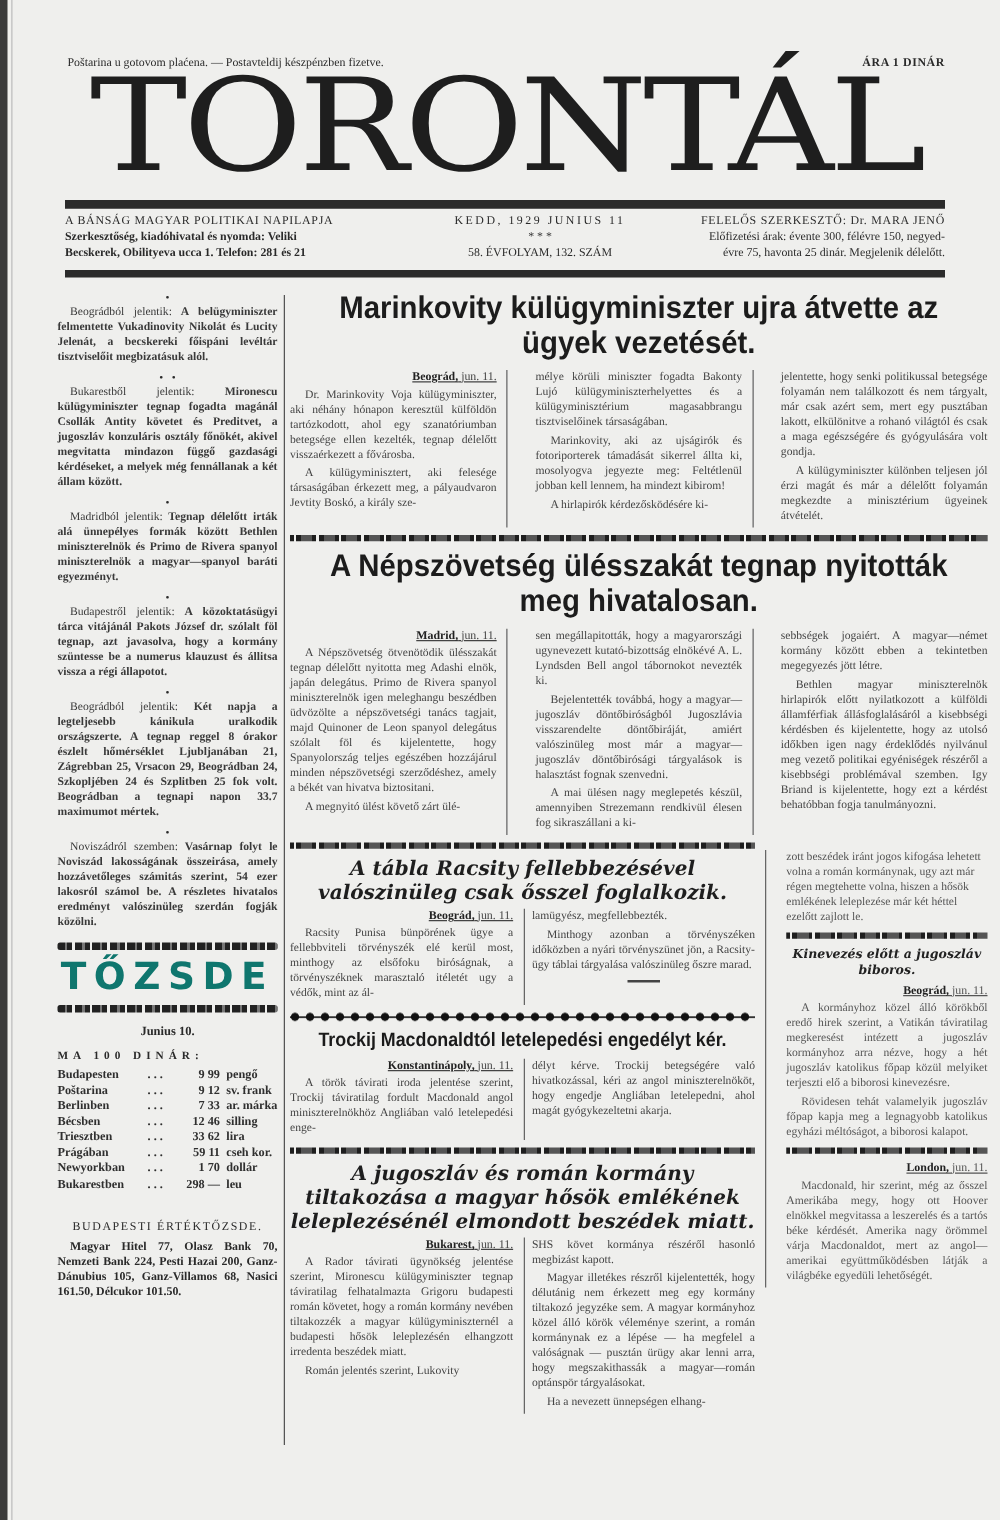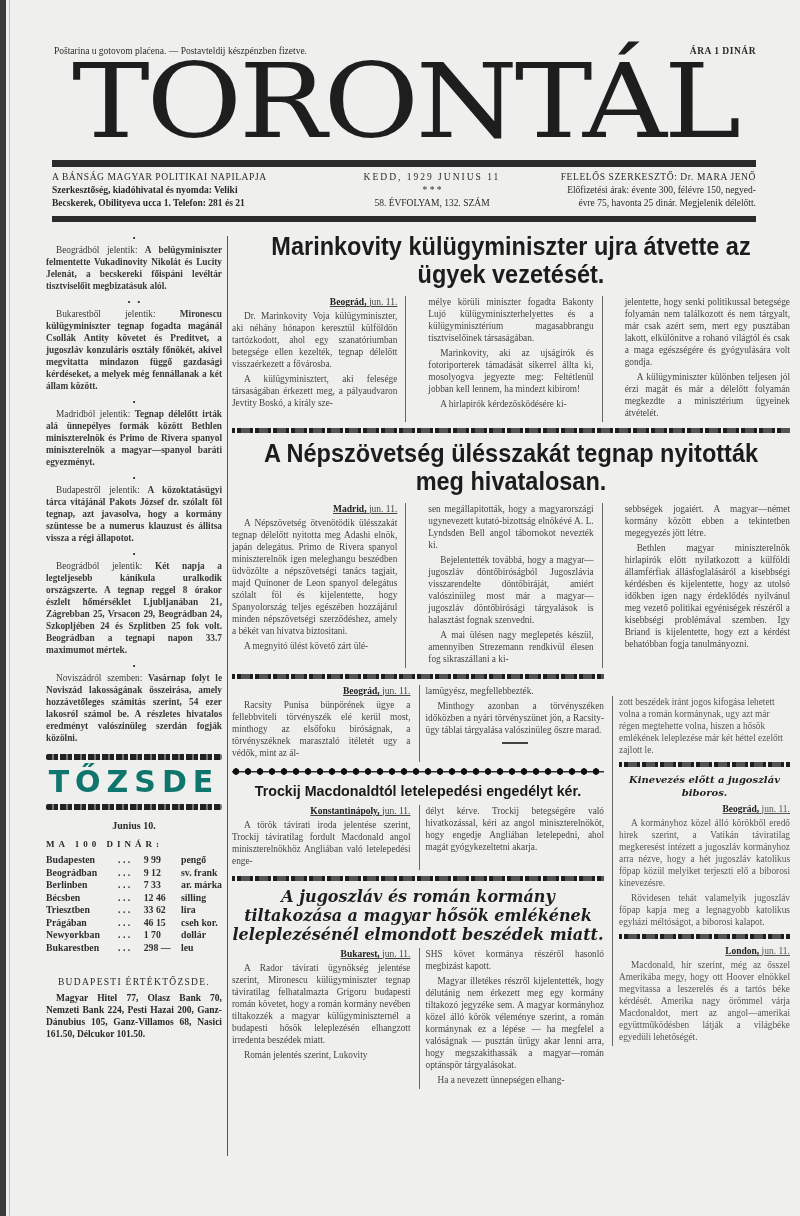--- a/index.html
+++ b/index.html
@@ -52,21 +52,21 @@
   .tozsde-title {
     font-family: "DejaVu Sans", "Liberation Sans", sans-serif; font-weight: bold;
     font-size: 30px; letter-spacing: 6px; text-align: center; color: #0f766e; line-height: 36px;
   }
   .tozsde-date { text-align: center; font-weight: bold; font-size: 10px; margin: 10px 0 6px; }
   .tozsde-sub { font-size: 9px; letter-spacing: 4px; font-weight: bold; margin-bottom: 4px; }
   .rates { width: 100%; border-collapse: collapse; font-size: 9.8px; font-weight: bold; color: #2f2f2f; }
   .rates td { padding: 0; line-height: 12.5px; white-space: nowrap; }
   .rates td.city { width: 78px; }
   .rates td.dots { width: 30px; }
-  .rates td.val { width: 34px; padding-right: 5px; }
+  .rates td.val { text-align: right; width: 34px; padding-right: 5px; }
   .bud-title { text-align: center; font-size: 9.5px; letter-spacing: 1.3px; margin: 22px 0 4px; }
   .bud-body { text-align: justify; font-weight: bold; font-size: 9.5px; line-height: 12px; text-indent: 10px; }
 
   .main { position: absolute; left: 232px; top: 232px; width: 558px; }
   .headline-big {
     font-family: "Liberation Sans", "DejaVu Sans", sans-serif; font-weight: bold;
     font-size: 25px; line-height: 28px; text-align: center; color: #1c1c1c; margin: 0;
     transform: scaleX(0.94);
   }
   .cols3 { display: flex; gap: 8px; margin-top: 8px; font-size: 9.3px; line-height: 12px; color: #444; }
@@ -93,21 +93,21 @@
     font-family: "Liberation Sans", "DejaVu Sans", sans-serif; font-weight: bold;
     font-size: 15.5px; line-height: 20px; text-align: center; color: #1a1a1a; margin: 0;
     transform: scaleX(0.92);
   }
   .cols2 { display: flex; gap: 8px; margin-top: 4px; font-size: 9.3px; line-height: 12px; color: #444; }
   .cols2 .c { flex: 1; text-align: justify; }
   .cols2 .c + .c { border-left: 1px solid #666; padding-left: 6px; }
   .short-rule { width: 26px; height: 1.5px; background: #444; margin: 6px auto 0; }
 
   .lower-left { position: absolute; left: 232px; top: 680px; width: 372px; }
-  .lower-right { position: absolute; left: 612px; top: 680px; width: 178px; font-size: 9.3px; line-height: 12px; color: #555; border-left: 1px solid #666; padding-left: 6px; box-sizing: border-box; margin-top: 16px; }
+  .lower-right { position: absolute; left: 612px; top: 680px; width: 178px; font-size: 9.3px; line-height: 12px; color: #555; border-left: 1px solid #666; padding-left: 16px; box-sizing: border-box; }
   .small-head-italic {
     font-family: "DejaVu Serif", "Liberation Serif", serif; font-weight: bold; font-style: italic;
     font-size: 10px; line-height: 13px; text-align: center; color: #222; margin: 4px 0;
   }
 </style>
 </head>
 <body>
 
 <div class="page-edge"></div>
 <div class="page-edge2"></div>
@@ -164,21 +164,21 @@
   <div class="tozsde-sub">MA 100 DINÁR:</div>
   <table class="rates">
     <tbody>
       <tr>
           <td class="city">Budapesten</td>
           <td class="dots">. . .</td>
           <td class="val">9 99</td>
           <td>pengő</td>
         </tr>
       <tr>
-          <td class="city">Beográdban</td>
+          <td class="city">Poštarina</td>
           <td class="dots">. . .</td>
           <td class="val">9 12</td>
           <td>sv. frank</td>
         </tr>
       <tr>
           <td class="city">Berlinben</td>
           <td class="dots">. . .</td>
           <td class="val">7 33</td>
           <td>ar. márka</td>
         </tr>
@@ -190,21 +190,21 @@
         </tr>
       <tr>
           <td class="city">Triesztben</td>
           <td class="dots">. . .</td>
           <td class="val">33 62</td>
           <td>lira</td>
         </tr>
       <tr>
           <td class="city">Prágában</td>
           <td class="dots">. . .</td>
-          <td class="val">46 15</td>
+          <td class="val">59 11</td>
           <td>cseh kor.</td>
         </tr>
       <tr>
           <td class="city">Newyorkban</td>
           <td class="dots">. . .</td>
           <td class="val">1 70</td>
           <td>dollár</td>
         </tr>
       <tr>
           <td class="city">Bukarestben</td>
@@ -260,20 +260,21 @@
         <p class="para">Bethlen magyar miniszterelnök hirlapirók előtt nyilatkozott a külföldi államférfiak állásfoglalásáról a kisebbségi kérdésben és kijelentette, hogy az utolsó időkben igen nagy érdeklődés nyilvánul meg vezető politikai egyéniségek részéről a kisebbségi problémával szemben. Igy Briand is kijelentette, hogy ezt a kérdést behatóbban fogja tanulmányozni.</p>
       </div>
     </div>
   </article>
 </div>
 
 <div class="lower-left">
   <div class="dot-rule" style="margin-top:-6px"></div>
 
   <article>
+    <h2 class="sub-head-italic">A tábla Racsity fellebbezésével valószinüleg csak ősszel foglalkozik.</h2>
     <div class="cols2">
       <div class="c">
         <div class="dateline"><b>Beográd,</b> <span>jun. 11.</span></div>
         <p class="para">Racsity Punisa bünpörének ügye a fellebbviteli törvényszék elé kerül most, minthogy az elsőfoku biróságnak, a törvényszéknek marasztaló itéletét ugy a védők, mint az ál-</p>
       </div>
       <div class="c">
         <p class="para" style="text-indent:0">lamügyész, megfellebbezték.</p>
         <p class="para">Minthogy azonban a törvényszéken időközben a nyári törvényszünet jön, a Racsity-ügy táblai tárgyalása valószinüleg őszre marad.</p>
         <div class="short-rule"></div>
       </div>

